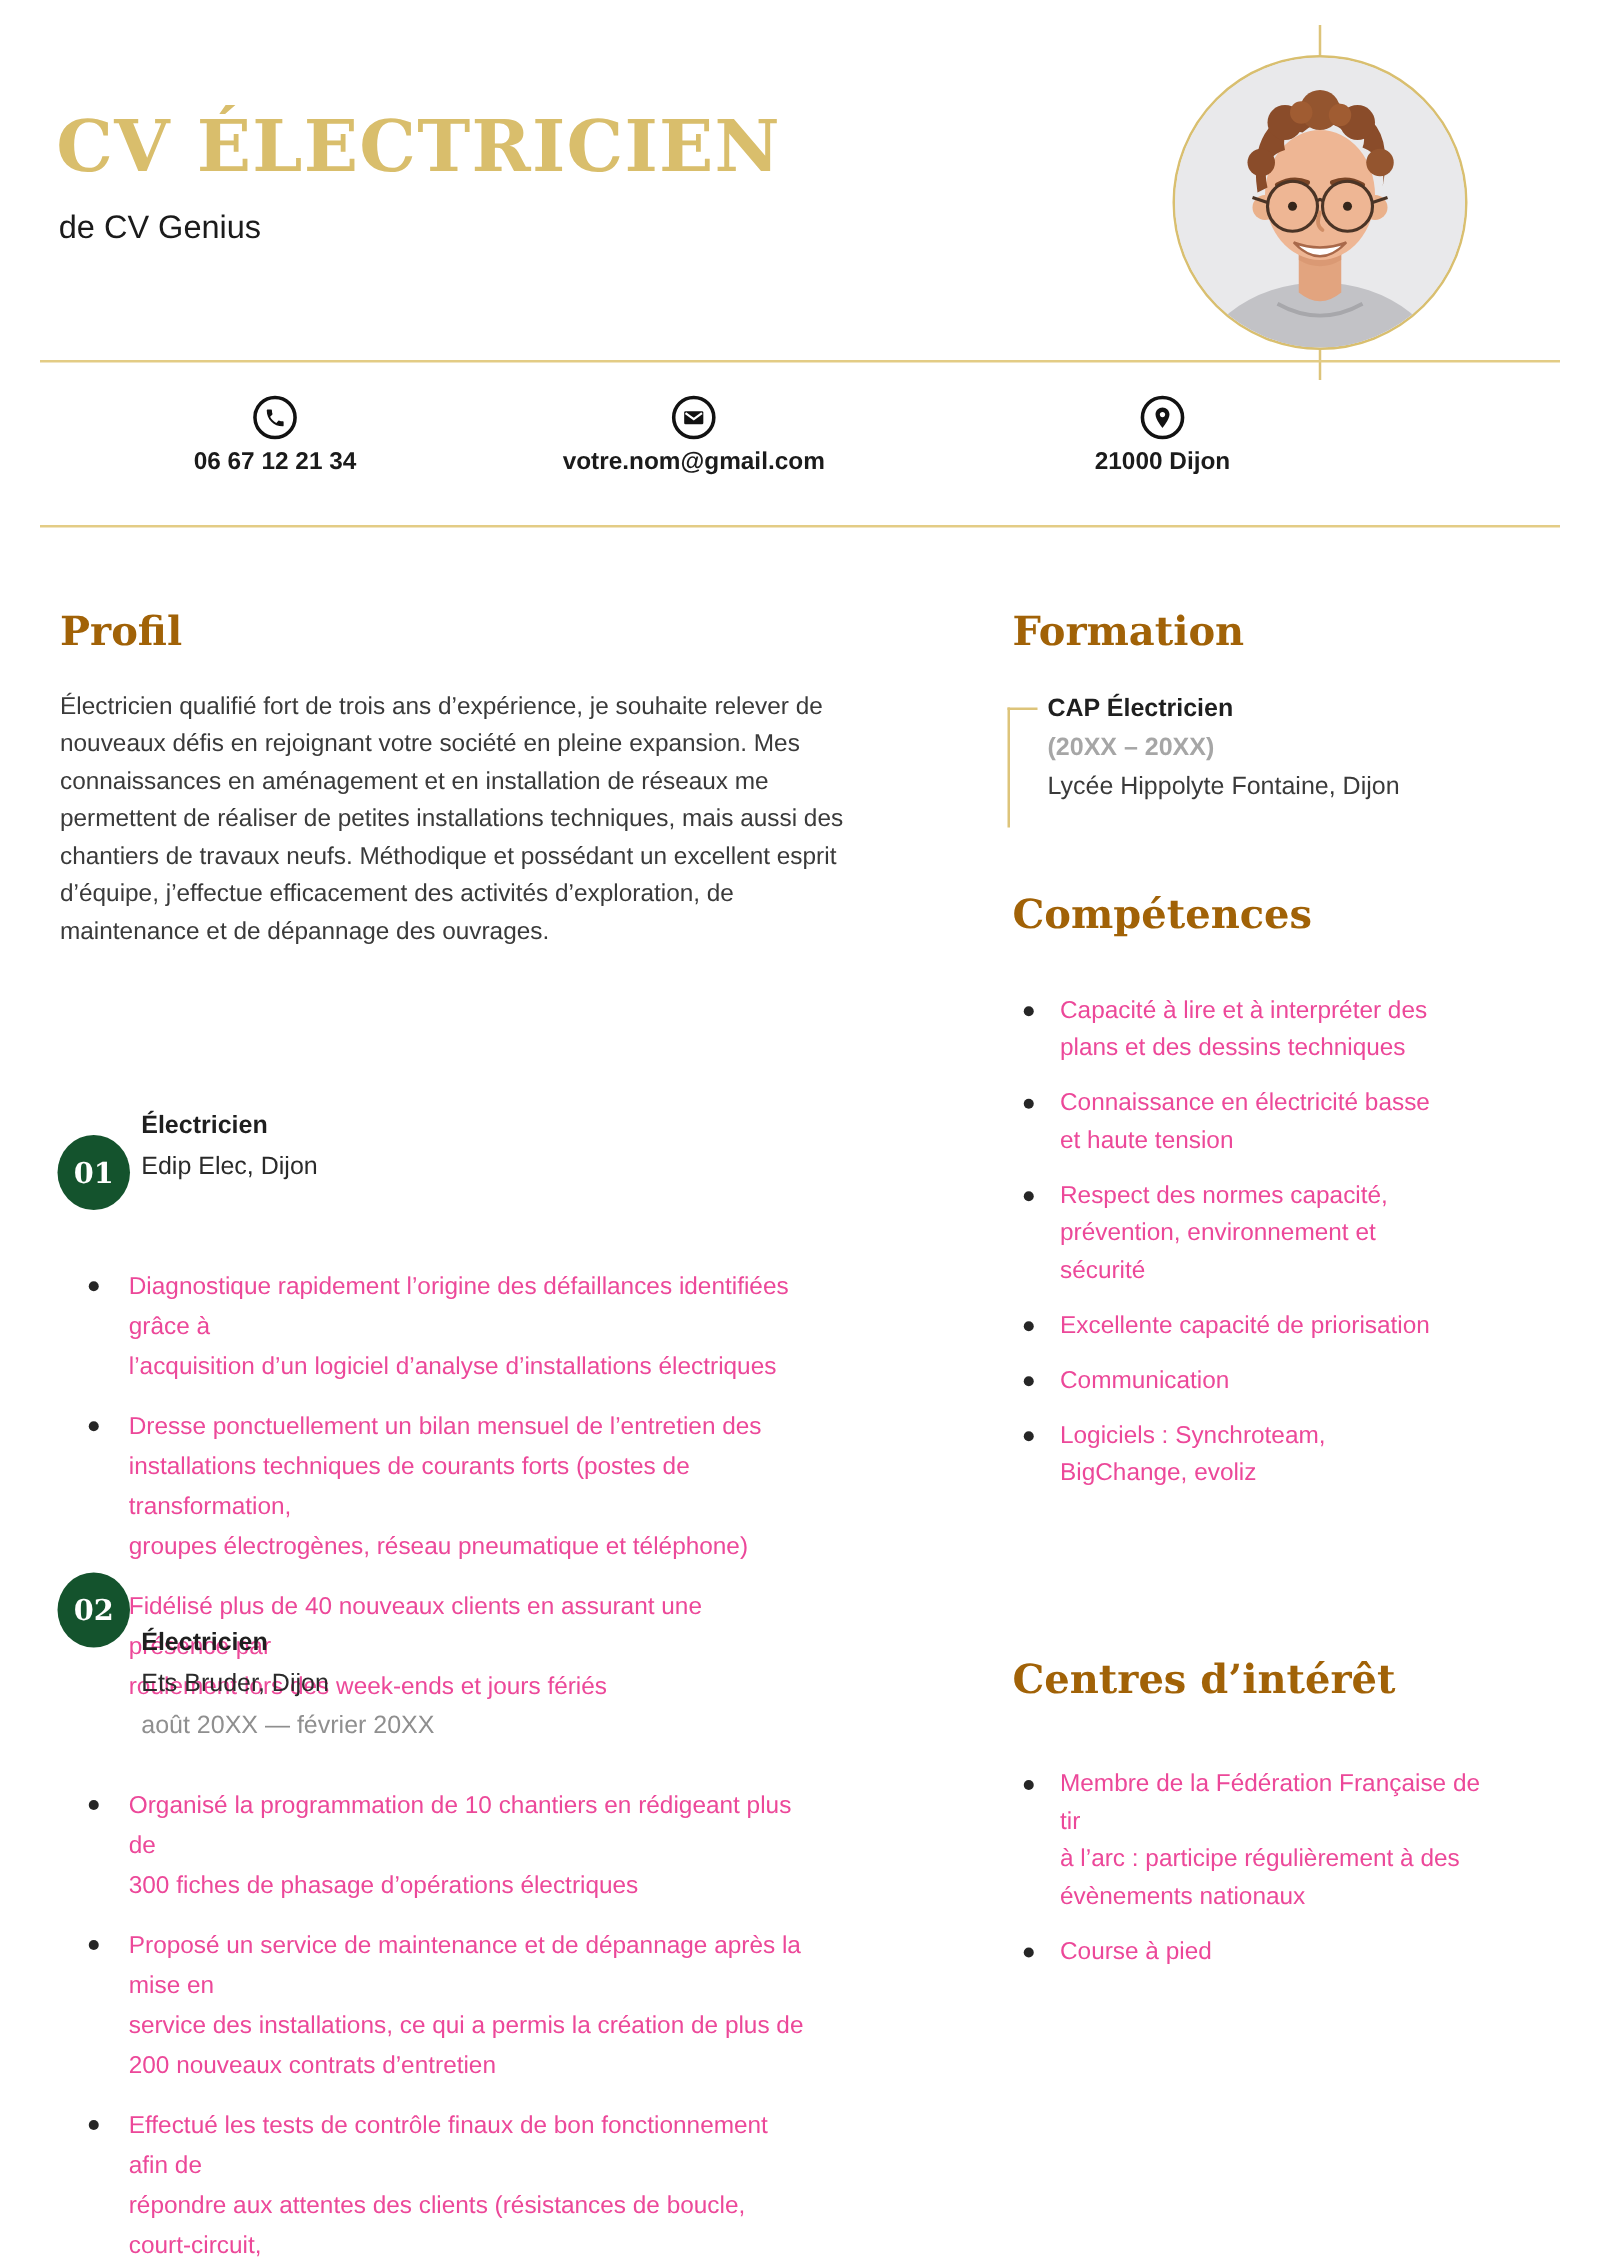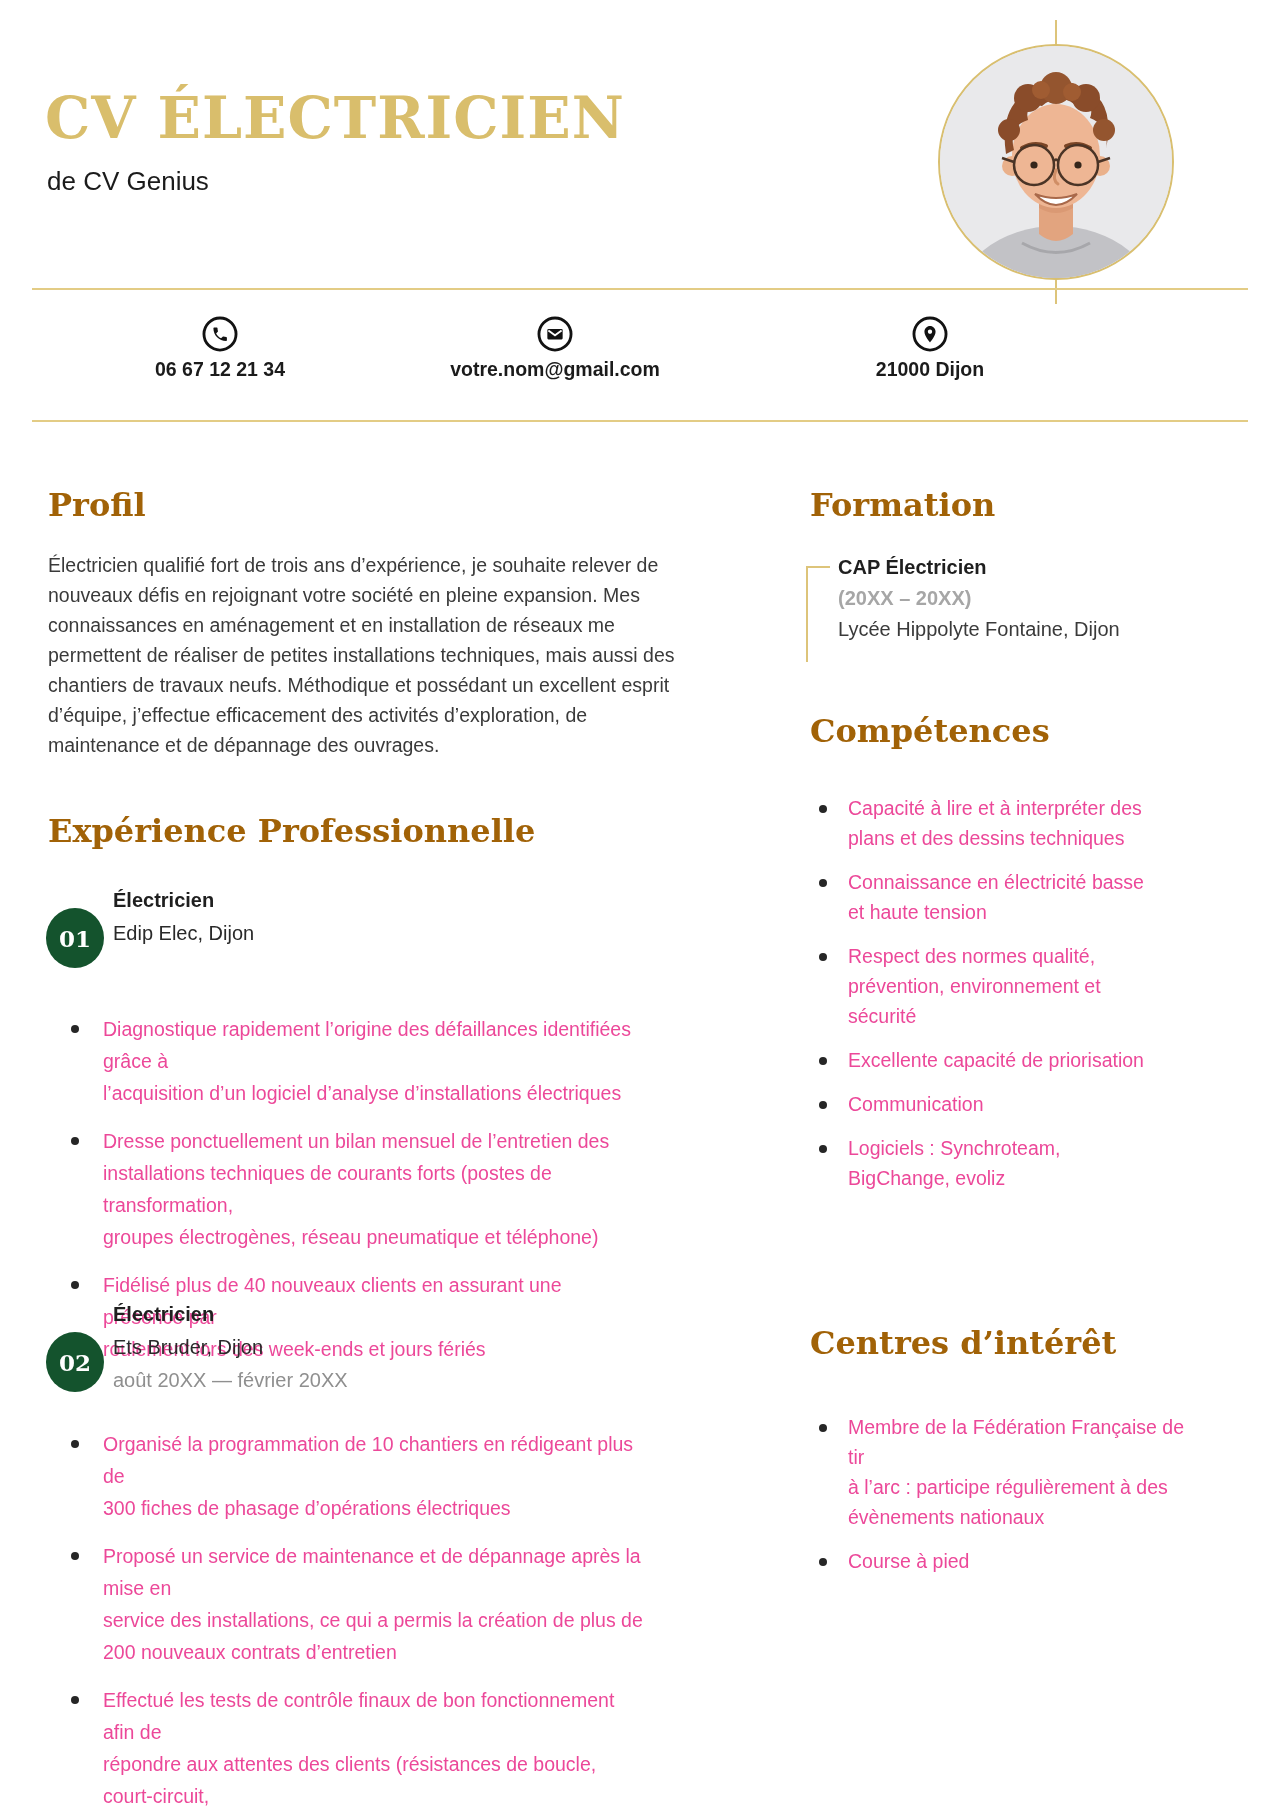--- a/index.html
+++ b/index.html
@@ -152,38 +152,37 @@
 
   <div class="h2" style="left:48px;top:486px;">Profil</div>
   <div class="para pre" style="top:550px;">Électricien qualifié fort de trois ans d’expérience, je souhaite relever de
 nouveaux défis en rejoignant votre société en pleine expansion. Mes
 connaissances en aménagement et en installation de réseaux me
 permettent de réaliser de petites installations techniques, mais aussi des
 chantiers de travaux neufs. Méthodique et possédant un excellent esprit
 d’équipe, j’effectue efficacement des activités d’exploration, de
 maintenance et de dépannage des ouvrages.</div>
 
-  <div class="h2" style="left:48px;top:812px;">Expérience Professionnelle</div>
 
   <div class="badge" style="top:908px;">01</div>
   <div class="jobhead" style="top:884px;">
     <div class="jt">Électricien</div>
     <div class="jc">Edip Elec, Dijon</div>
   </div>
   <ul class="bullets left" style="top:1013px;">
     <li class="pre">Diagnostique rapidement l’origine des défaillances identifiées grâce à
 l’acquisition d’un logiciel d’analyse d’installations électriques</li>
     <li class="pre">Dresse ponctuellement un bilan mensuel de l’entretien des
 installations techniques de courants forts (postes de transformation,
 groupes électrogènes, réseau pneumatique et téléphone)</li>
     <li class="pre">Fidélisé plus de 40 nouveaux clients en assurant une présence par
 roulement lors des week-ends et jours fériés</li>
   </ul>
 
-  <div class="badge" style="top:1332px;">02</div>
+  <div class="badge" style="top:1258px;">02</div>
   <div class="jobhead" style="top:1298px;">
     <div class="jt">Électricien</div>
     <div class="jc">Ets Bruder, Dijon</div>
     <div class="jd">août 20XX — février 20XX</div>
   </div>
   <ul class="bullets left" style="top:1428px;">
     <li class="pre">Organisé la programmation de 10 chantiers en rédigeant plus de
 300 fiches de phasage d’opérations électriques</li>
     <li class="pre">Proposé un service de maintenance et de dépannage après la mise en
 service des installations, ce qui a permis la création de plus de
@@ -200,21 +199,21 @@
     <div class="yrs">(20XX – 20XX)</div>
     <div class="sch">Lycée Hippolyte Fontaine, Dijon</div>
   </div>
 
   <div class="h2" style="left:810px;top:712px;">Compétences</div>
   <ul class="bullets right" style="top:793px;">
     <li class="pre">Capacité à lire et à interpréter des
 plans et des dessins techniques</li>
     <li class="pre">Connaissance en électricité basse
 et haute tension</li>
-    <li class="pre">Respect des normes qualité,
+    <li class="pre">Respect des normes capacité,
 prévention, environnement et
 sécurité</li>
     <li class="pre">Excellente capacité de priorisation</li>
     <li class="pre">Communication</li>
     <li class="pre">Logiciels : Synchroteam,
 BigChange, evoliz</li>
   </ul>
 
   <div class="h2" style="left:810px;top:1324px;">Centres d’intérêt</div>
   <ul class="bullets right" style="top:1412px;">

